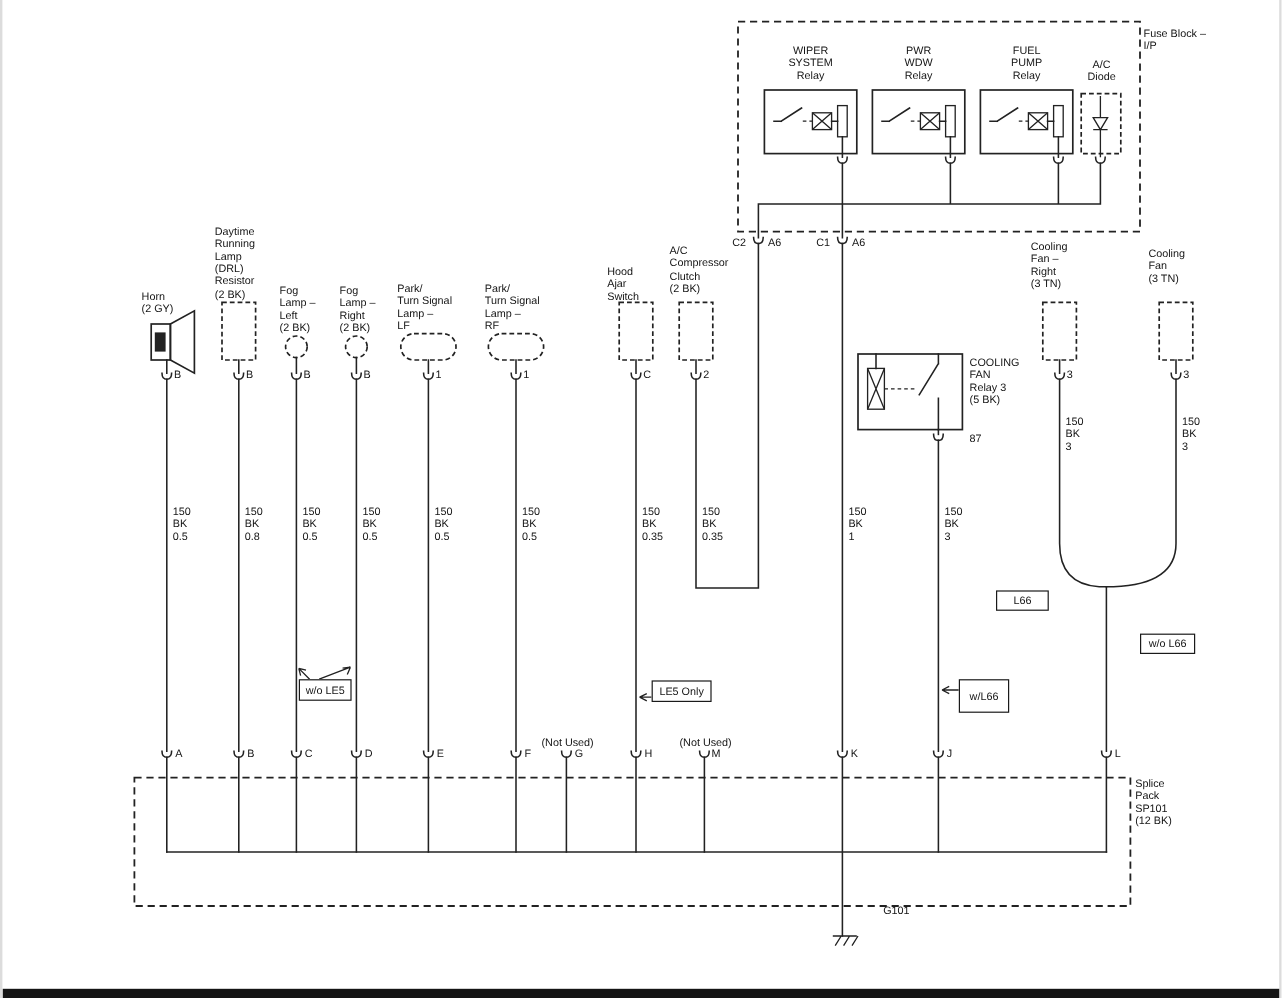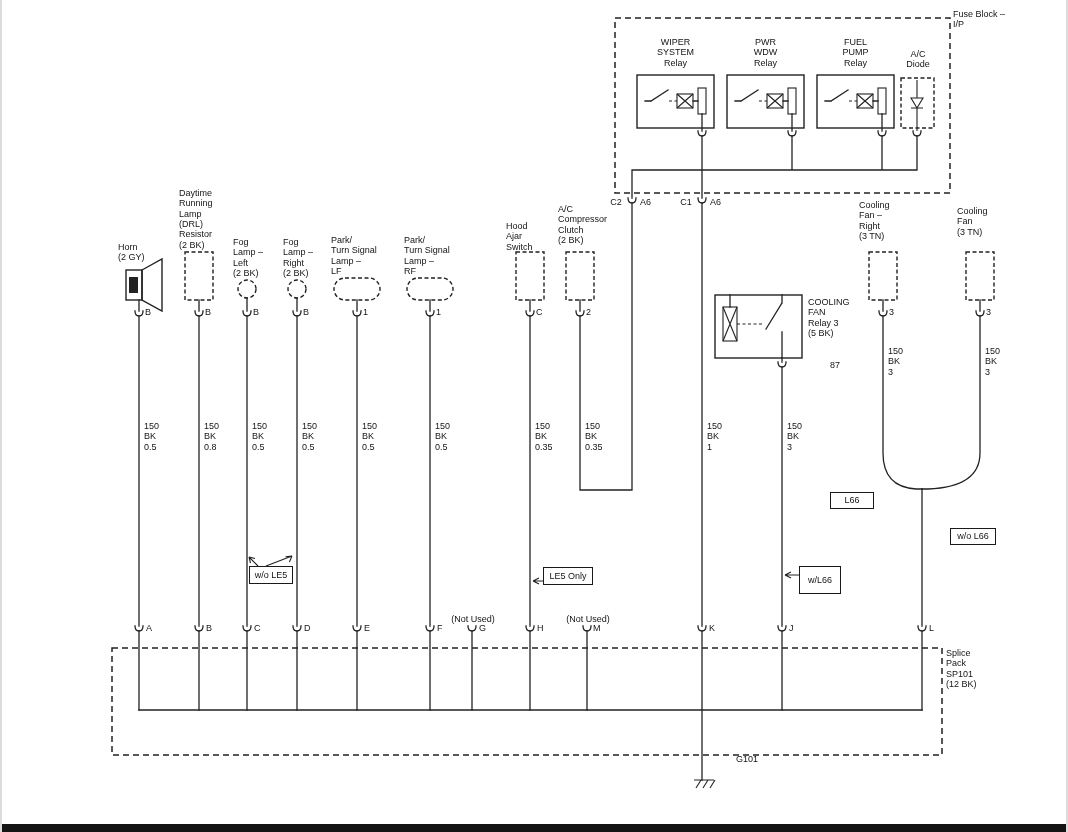--- a/index.html
+++ b/index.html
@@ -148,21 +148,21 @@
   </g>
 
   <g>
     <path class="wire" d="M700,631V780"></path>
     <path class="thin" d="M692,780H712 M694,788L699,780 M701,788L706,780 M708,788L713,780"></path>
   </g>
 
   <rect x="0" y="824" width="1068" height="8" fill="#141414"></rect>
 </svg>
 
-<div class="lbl" style="left:951px;top:9px;width:110px;">Fuse Block –
+<div class="lbl" style="left:951px;top:23px;width:110px;">Fuse Block –
 I/P</div>
 <div class="lbl c" style="left:635px;top:37px;width:77px;">WIPER
 SYSTEM
 Relay</div>
 <div class="lbl c" style="left:725px;top:37px;width:77px;">PWR
 WDW
 Relay</div>
 <div class="lbl c" style="left:815px;top:37px;width:77px;">FUEL
 PUMP
 Relay</div>
@@ -218,21 +218,21 @@
 (3 TN)</div>
 
 <div class="lbl" style="left:143px;top:307px;width:16px;">B</div>
 <div class="lbl" style="left:203px;top:307px;width:16px;">B</div>
 <div class="lbl" style="left:251px;top:307px;width:16px;">B</div>
 <div class="lbl" style="left:301px;top:307px;width:16px;">B</div>
 <div class="lbl" style="left:361px;top:307px;width:16px;">1</div>
 <div class="lbl" style="left:434px;top:307px;width:16px;">1</div>
 <div class="lbl" style="left:534px;top:307px;width:16px;">C</div>
 <div class="lbl" style="left:584px;top:307px;width:16px;">2</div>
-<div class="lbl" style="left:784px;top:360px;width:20px;padding-left:44px;">87</div>
+<div class="lbl" style="left:762px;top:360px;width:20px;padding-left:44px;">87</div>
 <div class="lbl" style="left:887px;top:307px;width:16px;">3</div>
 <div class="lbl" style="left:984px;top:307px;width:16px;">3</div>
 
 <div class="lbl" style="left:142px;top:421px;width:30px;">150
 BK
 0.5</div>
 <div class="lbl" style="left:202px;top:421px;width:30px;">150
 BK
 0.8</div>
 <div class="lbl" style="left:250px;top:421px;width:30px;">150

